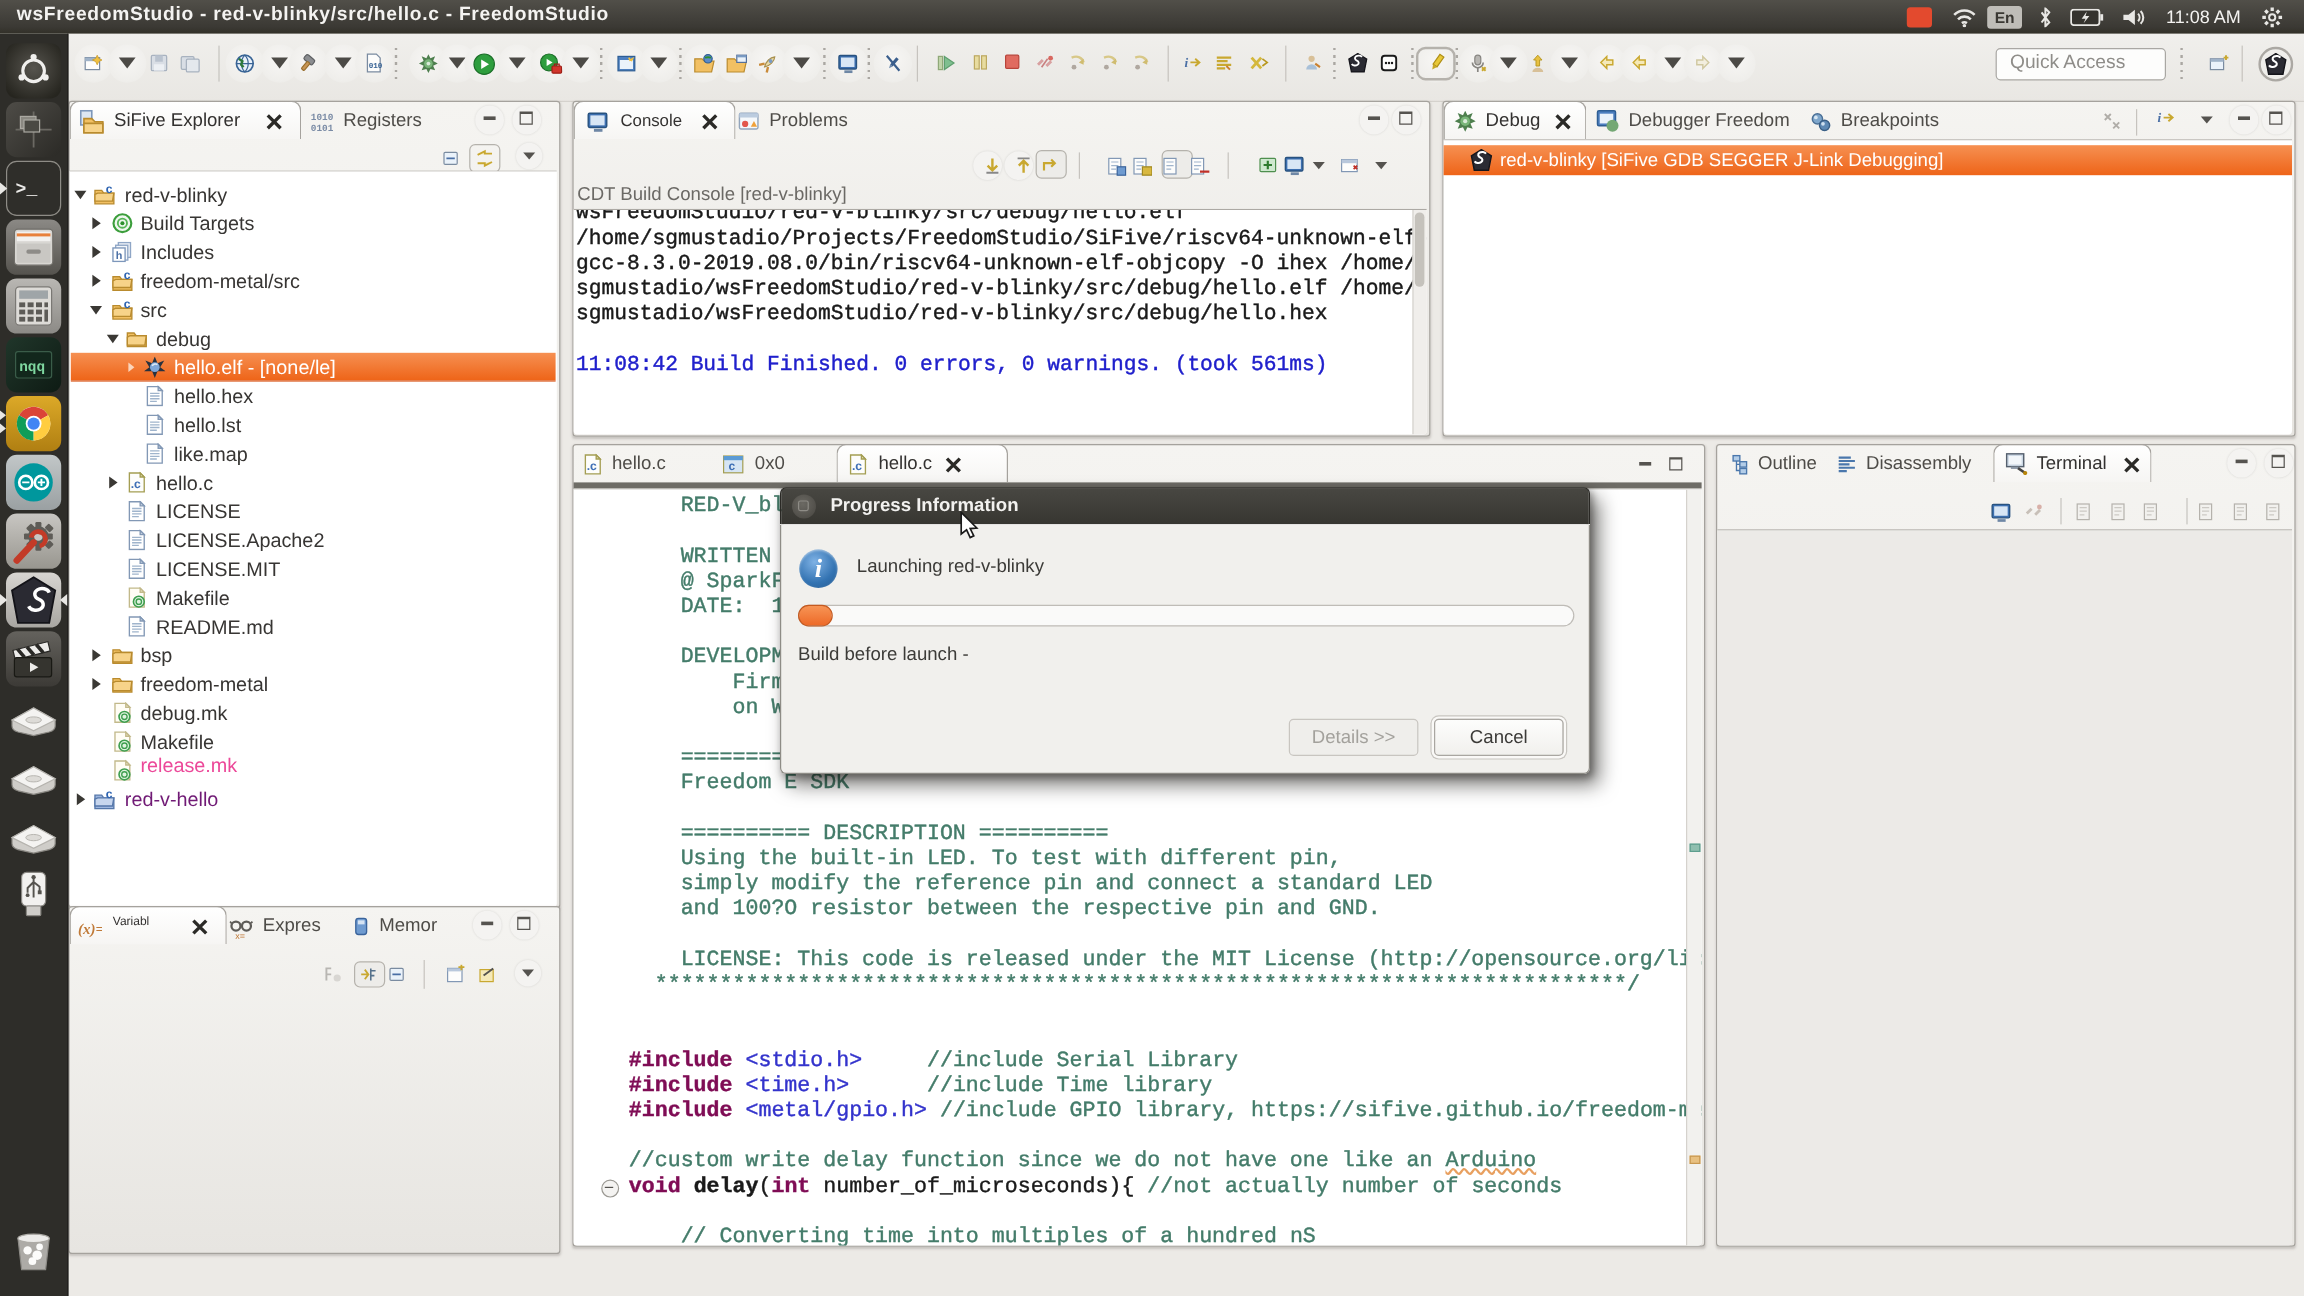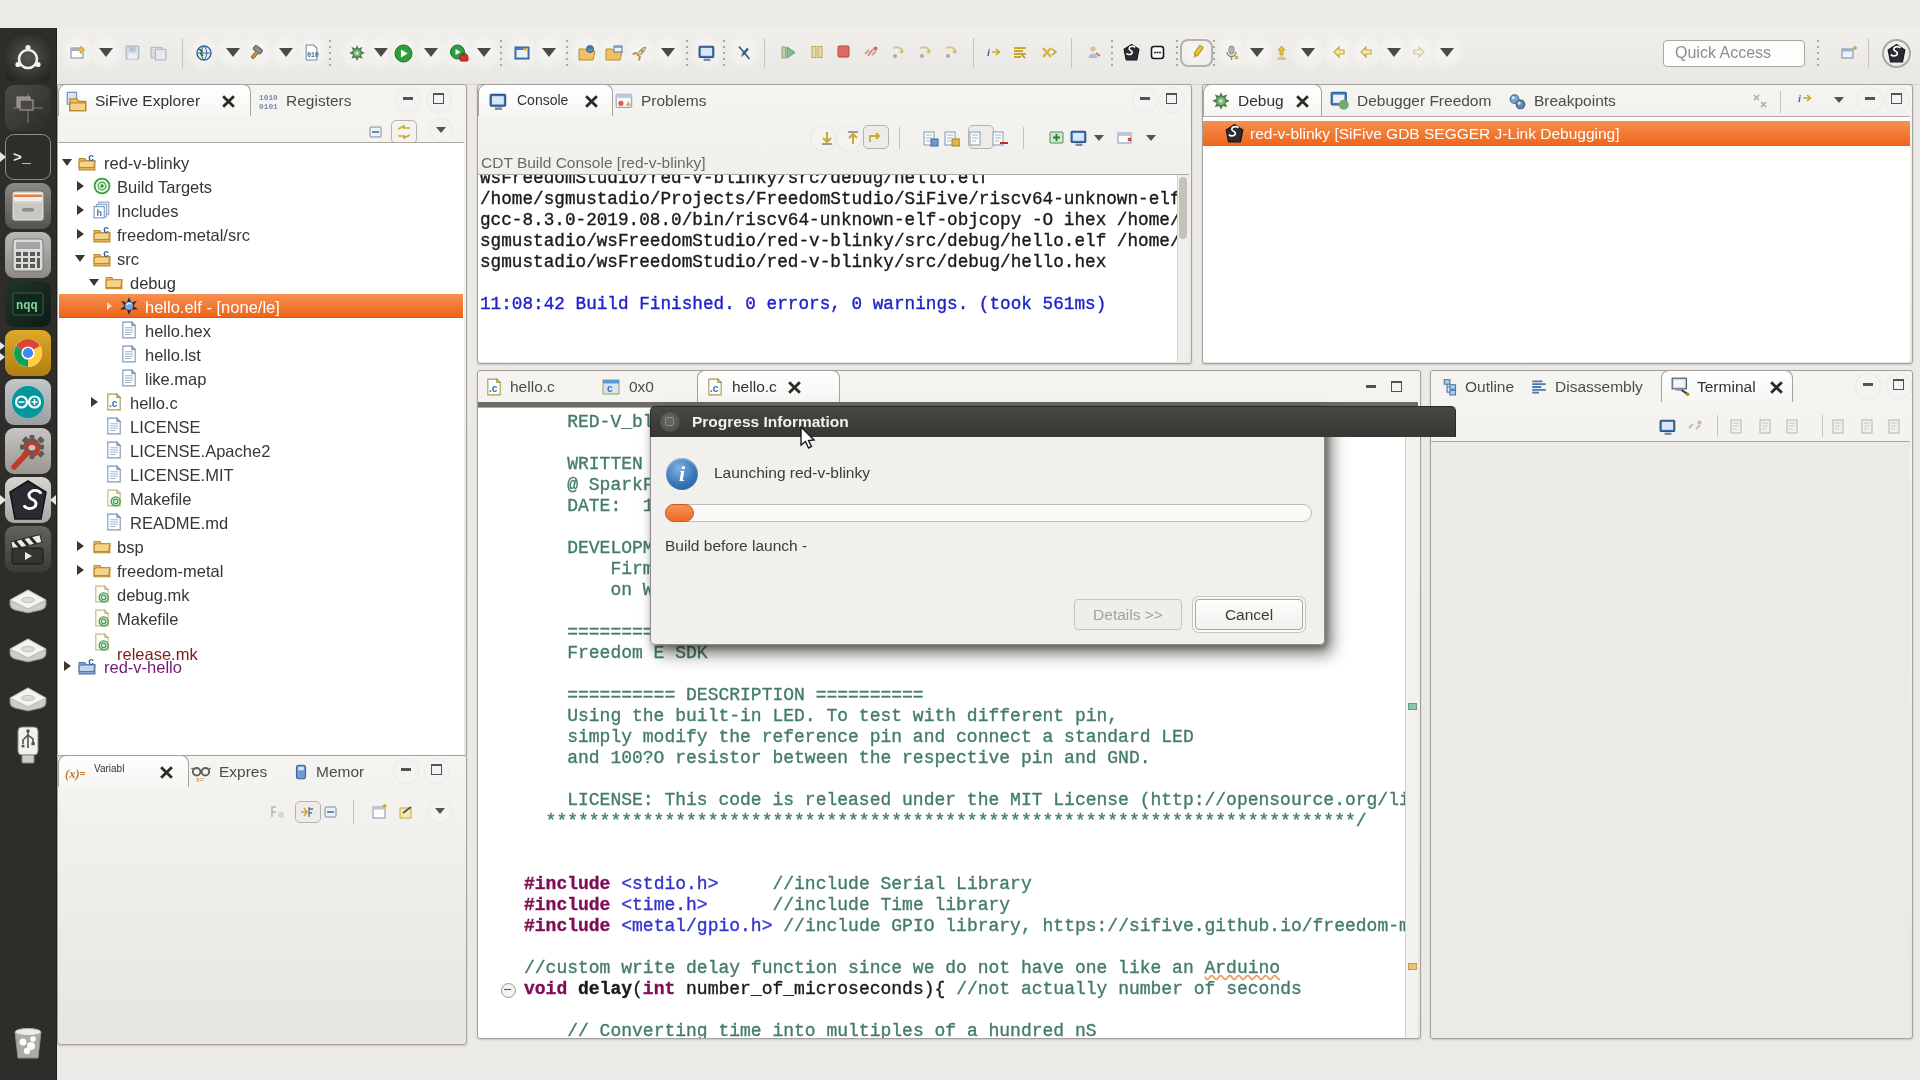--- a/index.html
+++ b/index.html
@@ -167,20 +167,41 @@
           <g fill="#E8E7E4">
             <circle cx="9" cy="9" r="3.2"></circle>
             <g stroke="#E8E7E4" stroke-width="2.6">
               <path d="M9 1.2 V4 M9 14 v2.8 M1.2 9 H4 M14 9 h2.8 M3.5 3.5 L5.5 5.5 M12.5 12.5 l2 2 M14.5 3.5 L12.5 5.5 M5.5 12.5 l-2 2"></path>
             </g>
             <circle cx="9" cy="9" r="1.6" fill="#3B3934"></circle>
           </g>
         </symbol>
 </defs>
     </svg>
+<div id="top">
+      <span class="ttl">wsFreedomStudio - red-v-blinky/src/hello.c - FreedomStudio</span>
+<div class="abs" style="left:1589px;top:6px;width:21px;height:17px;background:#E34A2E;border-radius:3px"></div>
+<svg class="abs" style="left:1626px;top:6px" width="22" height="17" viewBox="0 0 20 16">
+        <use href="#i-wifi"></use>
+      </svg>
+<div class="abs" style="left:1656px;top:5px;width:29px;height:19px;background:#BFBDB8;border-radius:3px;color:#3A3833;font-size:13px;font-weight:bold;text-align:center;line-height:19px">En</div>
+<svg class="abs" style="left:1699px;top:6px" width="11" height="17" viewBox="0 0 10 16">
+        <use href="#i-bt"></use>
+      </svg>
+<svg class="abs" style="left:1725px;top:7px" width="28" height="15" viewBox="0 0 26 14">
+        <use href="#i-bat"></use>
+      </svg>
+<svg class="abs" style="left:1768px;top:6px" width="20" height="17" viewBox="0 0 18 16">
+        <use href="#i-vol"></use>
+      </svg>
+<div class="abs" style="left:1805px;top:6px;font-size:15px;color:#F4F3F1">11:08 AM</div>
+<svg class="abs" style="left:1884px;top:5px" width="19" height="19" viewBox="0 0 18 18">
+        <use href="#i-gear"></use>
+      </svg>
+</div>
 <div id="lau">
 <div class="tl" style="top:8px;background:radial-gradient(circle at 50% 45%,#57554F,#26251F 85%)"><svg width="46" height="46">
           <circle cx="23" cy="23" r="9" fill="none" stroke="#F0EFED" stroke-width="2.6"></circle>
           <circle cx="23" cy="11.5" r="2.6" fill="#F0EFED"></circle>
           <circle cx="13" cy="28.5" r="2.6" fill="#F0EFED"></circle>
           <circle cx="33" cy="28.5" r="2.6" fill="#F0EFED"></circle>
         </svg></div>
 <div class="tl" style="top:57px;background:linear-gradient(135deg,#4E4C47,#2B2A26)"><svg width="46" height="46">
           <path d="M8 23 h30 M23 8 v30" stroke="#6B6963" stroke-width="1.5"></path>
           <rect x="12" y="12" width="13" height="10" fill="#8A8881" stroke="#ABA9A2"></rect>
@@ -641,21 +662,21 @@
           <use href="#i-make"></use>
         </svg>
 <div class="ttxt" style="left:59px;top:443px;color:#373533">debug.mk</div>
 <svg class="ticn" style="left:35px;top:466px" viewBox="0 0 16 16" width="18" height="18">
           <use href="#i-make"></use>
         </svg>
 <div class="ttxt" style="left:59px;top:467px;color:#373533">Makefile</div>
 <svg class="ticn" style="left:35px;top:490px" viewBox="0 0 16 16" width="18" height="18">
           <use href="#i-make"></use>
         </svg>
-<div class="ttxt" style="left:59px;top:502px;color:#7f1d1d">release.mk</div>
+<div class="ttxt" style="left:59px;top:486px;color:#ec4899">release.mk</div>
 <div class="texp" style="left:6px;top:518px"></div>
 <svg class="ticn" style="left:20px;top:514px" viewBox="0 0 16 16" width="18" height="18">
           <use href="#i-closedC"></use>
         </svg>
 <div class="ttxt" style="left:46px;top:515px;color:#701a75">red-v-hello</div>
 </div>
     </div>
 <div class="panel" style="left:57px;top:755px;width:408px;height:288px">
 <div class="atab" style="left:0px;width:131px"></div>
 <svg class="abs" style="left:7px;top:7px" width="20" height="20" viewBox="0 0 16 16">
@@ -932,21 +953,21 @@
         <path d="M4 5 h6 M4 8 h6 M4 11 h4" stroke="#CCC9C4"></path>
       </svg>
 <svg class="abs" style="left:456px;top:47px" width="17" height="17" viewBox="0 0 17 17">
         <rect x="2" y="2" width="10" height="13" fill="#F2F1EE" stroke="#B5B2AC"></rect>
         <path d="M4 5 h6 M4 8 h6 M4 11 h4" stroke="#CCC9C4"></path>
       </svg>
 <div class="cont" style="left:0;top:70px;width:479px;height:596px;border-radius:0 0 3px 3px;background:#ECEAE7"></div>
 </div>
 
 <div class="abs" style="left:650px;top:406px;width:675px;height:239px;z-index:30;border-radius:5px;box-shadow:7px 9px 16px rgba(20,18,15,.55),2px 3px 6px rgba(20,18,15,.35)">
-<div class="abs" style="left:0;top:0;width:806px;height:31px;background:linear-gradient(#484742,#373631);border-radius:5px 5px 0 0;border:1px solid #2A2925;border-bottom:0;box-sizing:border-box">
+<div class="abs" style="left:0;top:0;width:675px;height:31px;background:linear-gradient(#484742,#373631);border-radius:5px 5px 0 0;border:1px solid #2A2925;border-bottom:0;box-sizing:border-box">
 <div class="abs" style="left:9px;top:5px;width:20px;height:20px;border-radius:50%;background:radial-gradient(circle at 45% 40%,#6B6963,#46443F)"></div>
 <div class="abs" style="left:14px;top:10px;width:9px;height:9px;border:1.6px solid #8E8C86;box-sizing:border-box;border-radius:2px"></div>
 <div class="abs" style="left:41px;top:6px;font-size:15.5px;font-weight:bold;color:#F2F1EF">Progress Information</div>
 </div>
 <div class="abs" style="left:0;top:31px;width:675px;height:208px;background:#F1F0ED;border-radius:0 0 5px 5px;border:1px solid #8E8C86;border-top:0;box-sizing:border-box">
 <div class="abs" style="left:15px;top:21px;width:32px;height:32px;border-radius:50%;background:radial-gradient(circle at 40% 32%,#7FB2E5,#3373B2 60%,#255A90);box-shadow:inset 0 1px 2px rgba(255,255,255,.5)"></div>
 <div class="abs" style="left:28px;top:24px;color:#FFF;font-family:'Liberation Serif',serif;font-style:italic;font-weight:bold;font-size:22px">i</div>
 <div class="abs" style="left:63px;top:27px;font-size:15.5px;color:#3C3B38">Launching red-v-blinky</div>
 <div class="abs" style="left:14px;top:67px;width:647px;height:18px;background:#FAFAF9;border:1px solid #BFBCB7;border-radius:9px;box-sizing:border-box"></div>
 <div class="abs" style="left:14px;top:67px;width:29px;height:18px;background:linear-gradient(#F79455,#ED6A28);border:1px solid #C55A20;border-radius:9px;box-sizing:border-box"></div>

